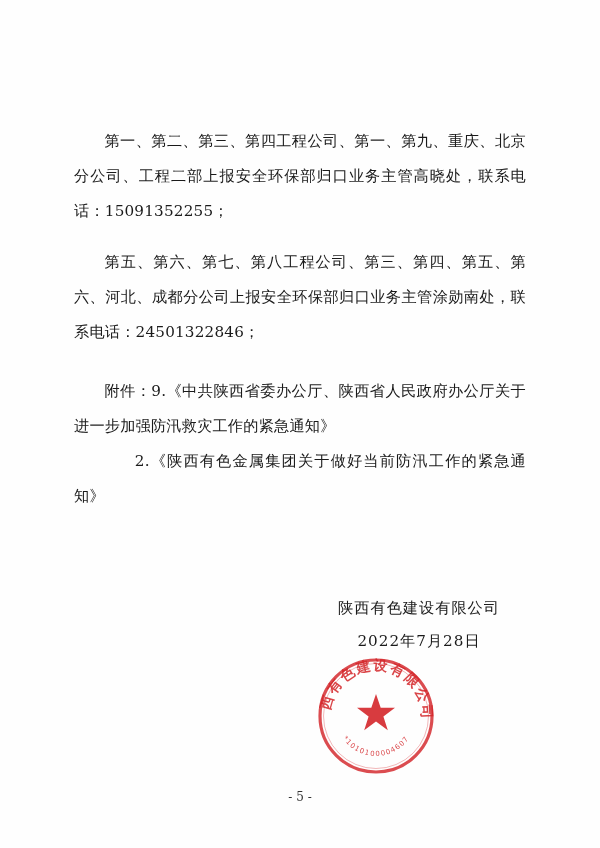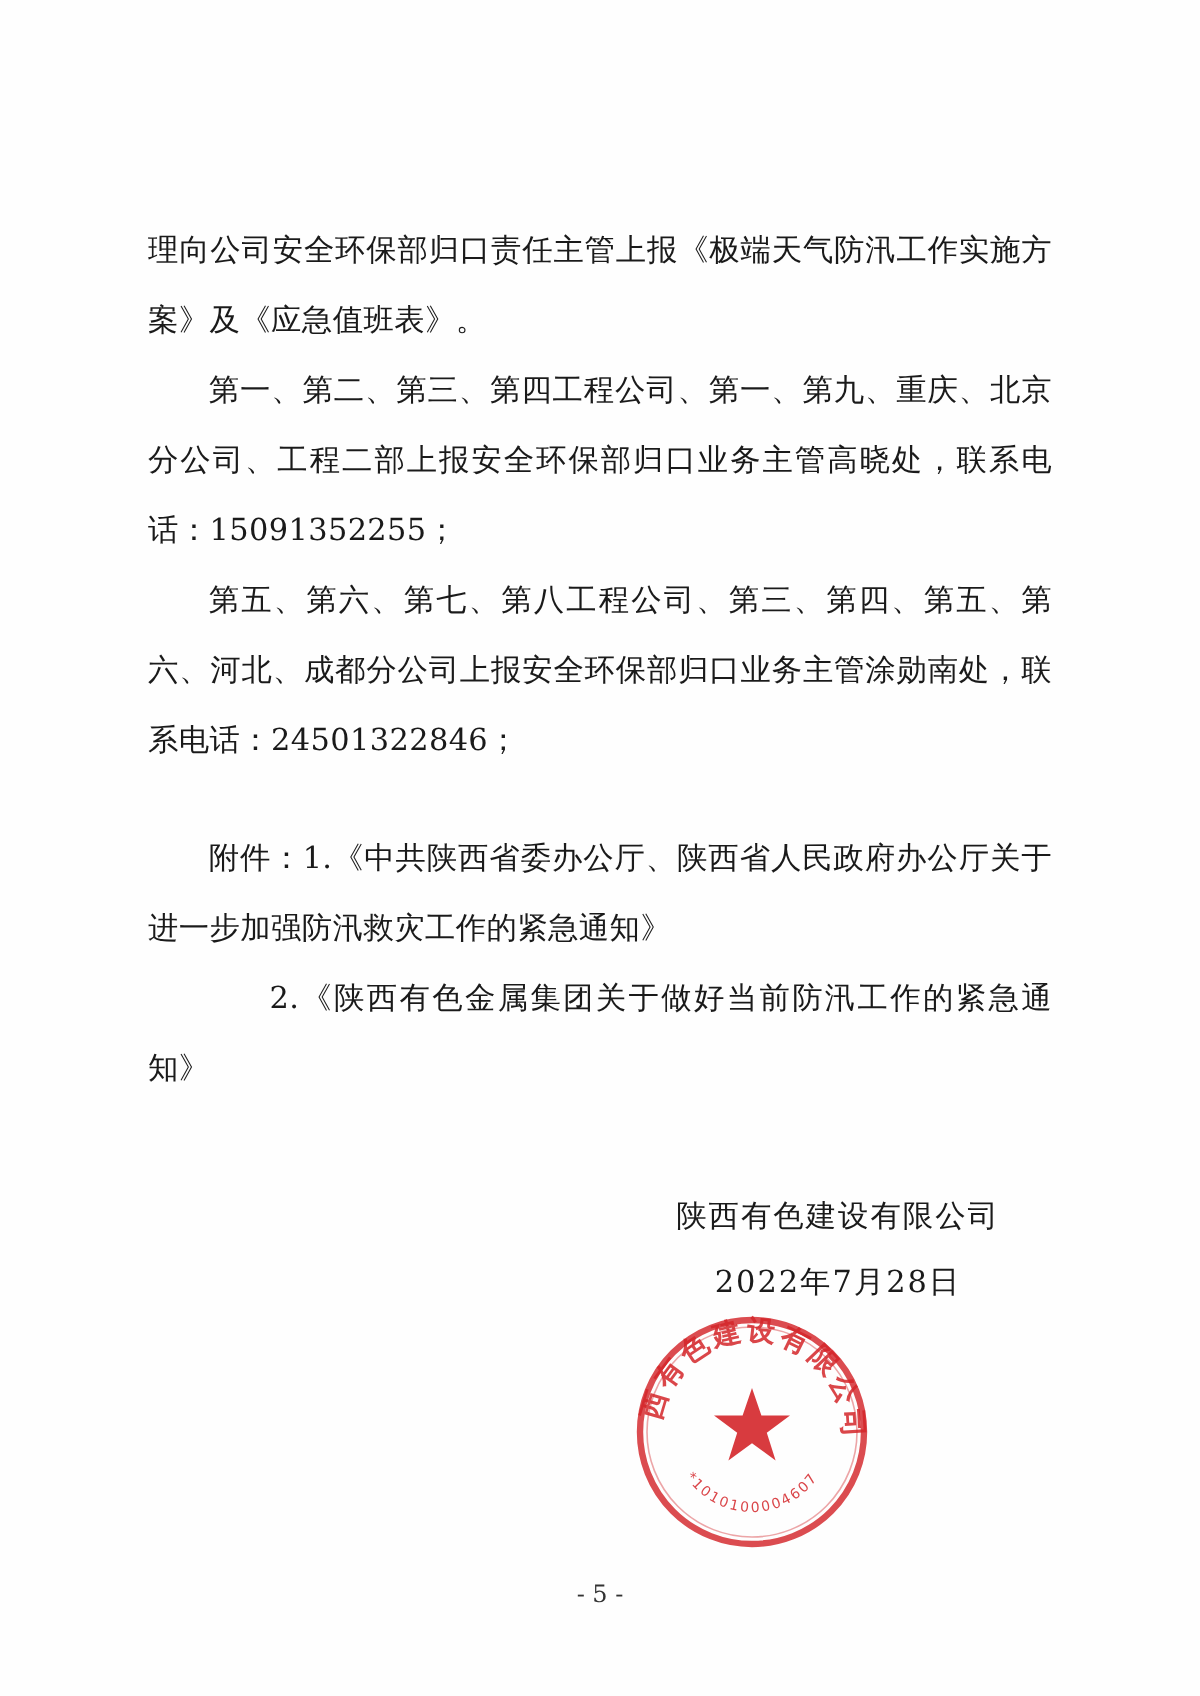--- a/index.html
+++ b/index.html
@@ -30,20 +30,21 @@
     margin: 0 0 0 0;
     font-size: 15.2px;
     line-height: 35px;
     color: #1a1a1a;
     text-align: justify;
     text-justify: inter-ideograph;
     letter-spacing: 0.2px;
   }
   p.indent {
     text-indent: 2em;
+    margin-top: 16px;
   }
   .attach-block {
     margin-top: 24px;
   }
   p.attach-sub {
     text-indent: 4em;
   }
   .sign-block {
     position: absolute;
     right: 66px;
@@ -79,26 +80,25 @@
     color: #333;
     font-family: "DejaVu Serif", "Liberation Serif", serif;
   }
 </style>
 </head>
 <body>
 
 <div class="page">
 
   <div class="doc-body">
-    <p class="para">理向公司安全环保部归口责任主管上报《极端天气防汛工作实施方案》及《应急值班表》。</p>
     <p class="para indent">第一、第二、第三、第四工程公司、第一、第九、重庆、北京分公司、工程二部上报安全环保部归口业务主管高晓处，联系电话：15091352255；</p>
     <p class="para indent">第五、第六、第七、第八工程公司、第三、第四、第五、第六、河北、成都分公司上报安全环保部归口业务主管涂勋南处，联系电话：24501322846；</p>
 
     <div class="attach-block">
-      <p class="para indent">附件：1.《中共陕西省委办公厅、陕西省人民政府办公厅关于进一步加强防汛救灾工作的紧急通知》</p>
+      <p class="para indent">附件：9.《中共陕西省委办公厅、陕西省人民政府办公厅关于进一步加强防汛救灾工作的紧急通知》</p>
       <p class="para attach-sub">2.《陕西有色金属集团关于做好当前防汛工作的紧急通知》</p>
     </div>
   </div>
 
   <div class="sign-block">
     <span class="sign-line">陕西有色建设有限公司</span>
     <span class="sign-line">2022年7月28日</span>
   </div>
 
   <div class="stamp">

